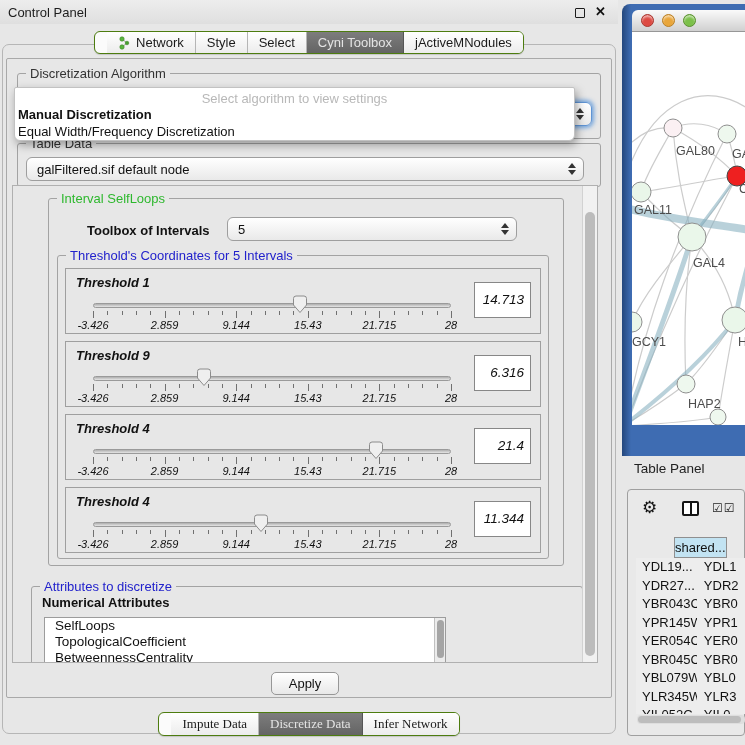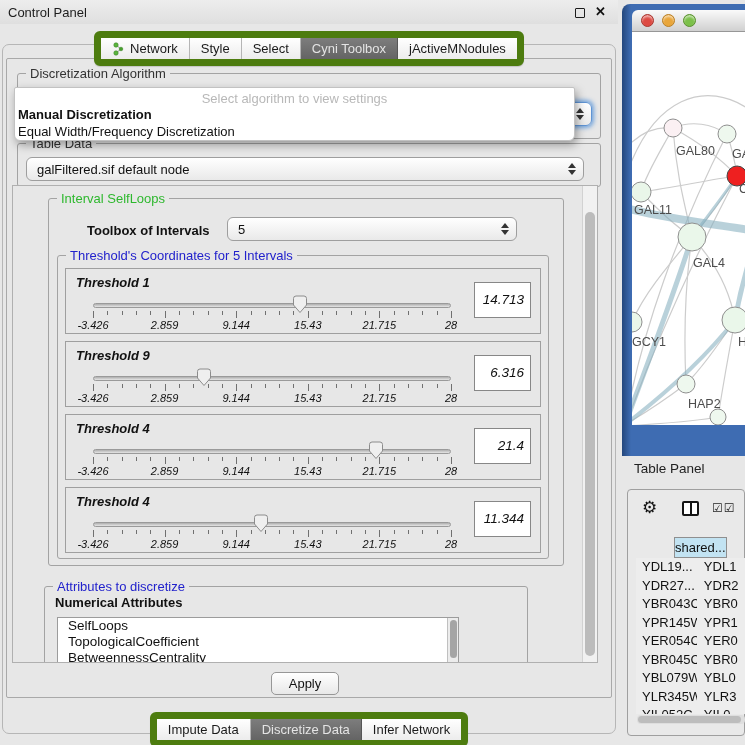--- a/index.html
+++ b/index.html
@@ -11,22 +11,22 @@
   .control-panel { position:absolute; left:0; top:0; width:618px; height:745px; }
   .cp-titlebar { position:absolute; left:0; top:0; width:618px; height:24px; background:linear-gradient(#ededed,#dfdfdf); }
   .cp-title { position:absolute; left:8px; top:5px; font-size:13px; color:#1c1c1c; }
   .float-btn { position:absolute; right:33px; top:8px; width:10px; height:10px; border:1.5px solid #1c1c1c; border-radius:1px; }
   .close-btn { position:absolute; right:12px; top:4px; font-size:13px; font-weight:bold; color:#111; cursor:default; }
 
   .outer-frame { position:absolute; left:2px; top:44px; width:614px; height:690px; border:1px solid #b6b6b6; border-radius:7px; }
 
   .tab-row { position:absolute; left:0; width:618px; display:flex; justify-content:center; z-index:5; }
   .tab-row.top { top:31px; }
-  .tab-row.bottom { top:712px; }
-  .tab-group { display:inline-flex; background:#fbfbfb; border:7px solid #4d7c0f; border-radius:6px; overflow:hidden; box-shadow:0 1px 1px rgba(0,0,0,.15); }
+  .tab-row.bottom { top:712px;font-family:Liberation Serif, serif; }
+  .tab-group { display:inline-flex; background:#fbfbfb; border:1px solid #4d7c0f; border-radius:6px; overflow:hidden; box-shadow:0 1px 1px rgba(0,0,0,.15);padding-left:12px; }
   .tab { display:flex; align-items:center; gap:5px; padding:3px 11px; font-size:13px; color:#1a1a1a; background:linear-gradient(#ffffff,#ececec); border-right:1px solid #b5b5b5; cursor:default; white-space:nowrap; }
   .tab:last-child { border-right:none; }
   .tab.selected { background:linear-gradient(#7d7d7d,#646464); color:#e4e4e4; border-color:#565656; }
   .tab svg { display:block; }
 
   .main-panel { position:absolute; left:6px; top:58px; width:606px; height:640px; border:1px solid #a9a9a9; border-radius:2px; background:#e7e7e7; z-index:2; }
 
   .group { position:absolute; border:1px solid #a3a3a3; border-radius:3px; }
   .legend { position:absolute; top:-8px; left:8px; background:#e7e7e7; padding:0 4px; font-size:13px; line-height:15px; white-space:nowrap; }
   .legend.dark { color:#333; }
@@ -65,21 +65,21 @@
   .track { position:absolute; left:27px; top:34px; width:358px; height:5px; border:1px solid #9a9a9a; border-radius:3px; background:linear-gradient(#aeaeae,#e6e6e6); }
   .thumb { position:absolute; top:26px; width:16px; height:19px; }
   .ticks { position:absolute; left:27px; top:42px; width:358px; height:8px; }
   .tick { position:absolute; top:0; width:1px; background:#707070; }
   .tick.minor { height:4px; }
   .tick.major { height:7px; }
   .tick-labels { position:absolute; left:27px; top:50px; width:358px; height:12px; }
   .tick-labels span { position:absolute; width:60px; margin-left:-30px; text-align:center; font-size:11px; color:#111; }
   .thr-value { position:absolute; right:9px; top:13px; width:57px; height:36px; background:#fff; border:1px solid #878787; font-size:13.5px; color:#111; text-align:right; line-height:34px; padding-right:6px; }
 
-  .attr-group { left:31px; top:400px; width:484px; height:86px; }
+  .attr-group { left:18px; top:400px; width:552px; height:86px; }
   .num-attr { position:absolute; left:10px; top:8px; font-size:13px; font-weight:bold; color:#111; }
   .attr-list { position:absolute; left:12px; top:30px; width:402px; height:48px; background:#fff; border:1px solid #9c9c9c; overflow:hidden; }
   .attr-item { font-size:13.5px; color:#111; line-height:16px; padding-left:10px; white-space:nowrap; }
   .attr-scrollbar { position:absolute; right:0; top:0; width:11px; height:100%; background:#ececec; border-left:1px solid #c0c0c0; }
   .attr-thumb { position:absolute; left:2px; top:2px; width:7px; height:38px; background:#a5a5a5; border-radius:4px; }
 
   .apply-btn { position:absolute; left:264px; top:613px; width:68px; height:23px; background:linear-gradient(#ffffff,#e8e8e8); border:1px solid #979797; border-radius:5px; font-size:13px; font-family:inherit; color:#111; }
 
   
   .net-window { position:absolute; left:622px; top:4px; width:123px; height:452px; background:linear-gradient(90deg,#24477c 0px,#3e6cb2 9px); border-radius:8px 0 0 0; }

